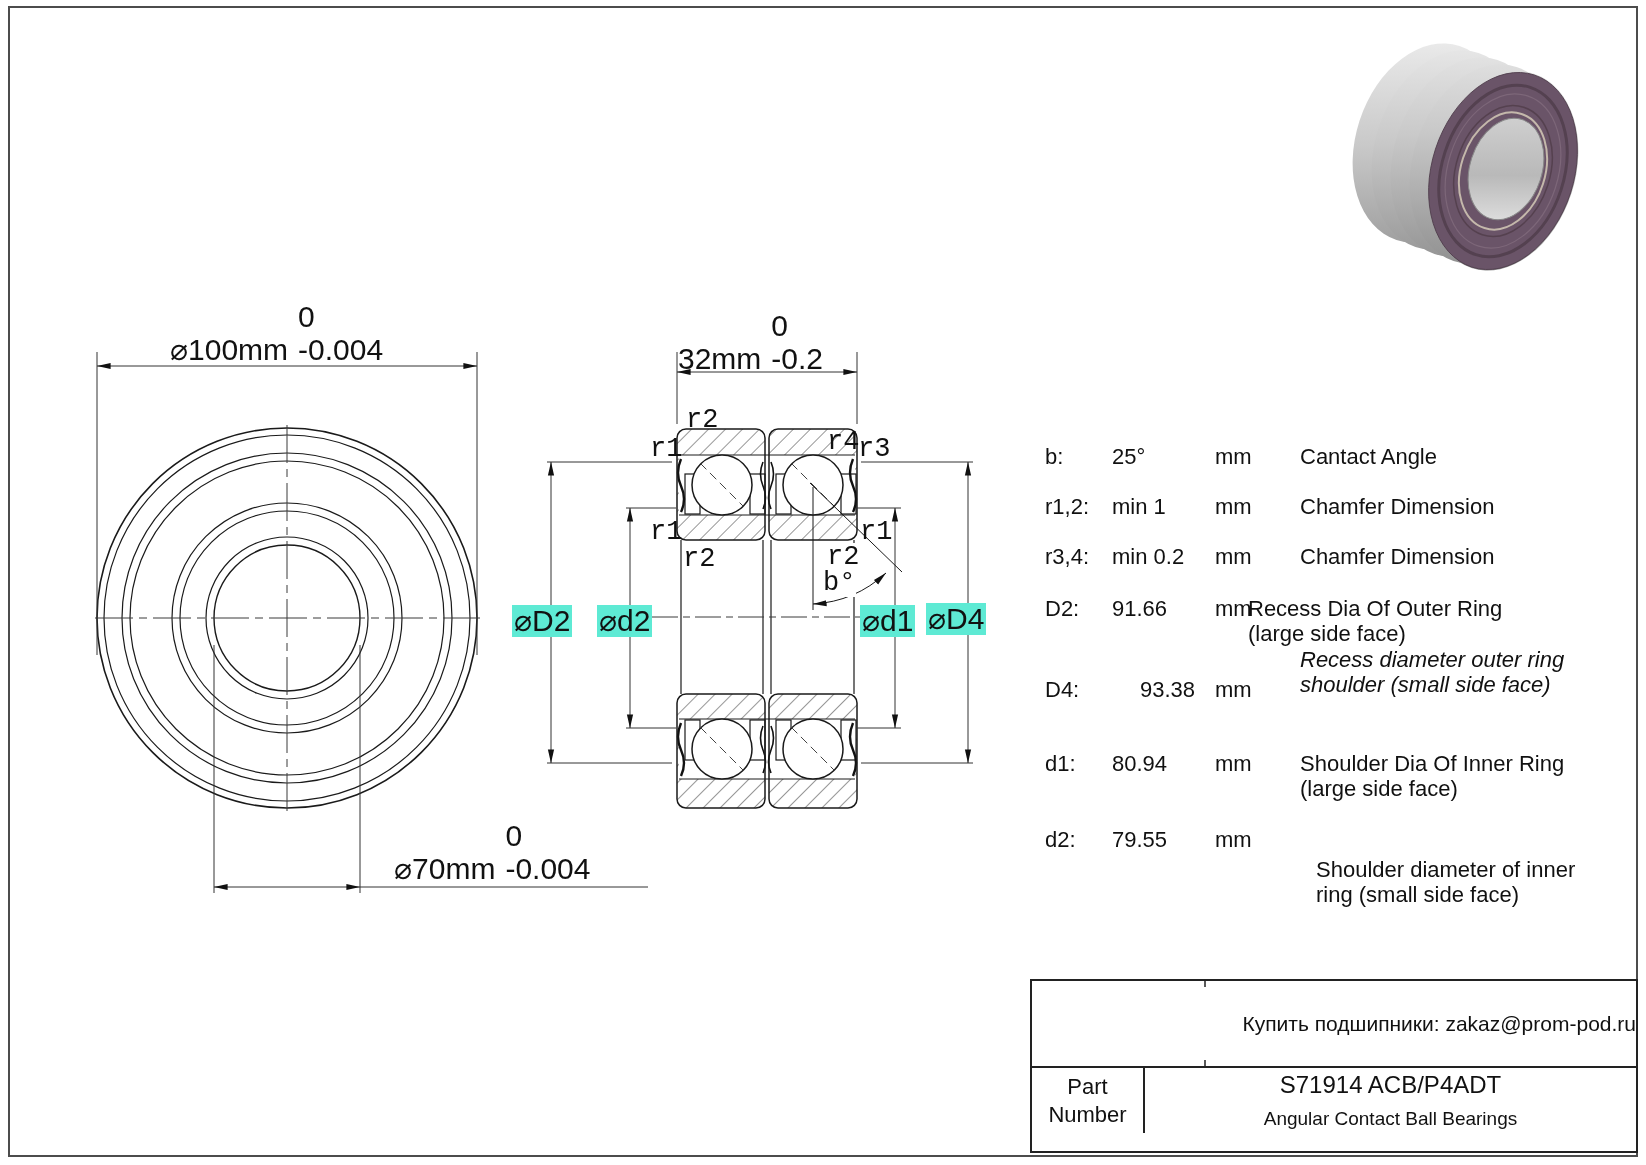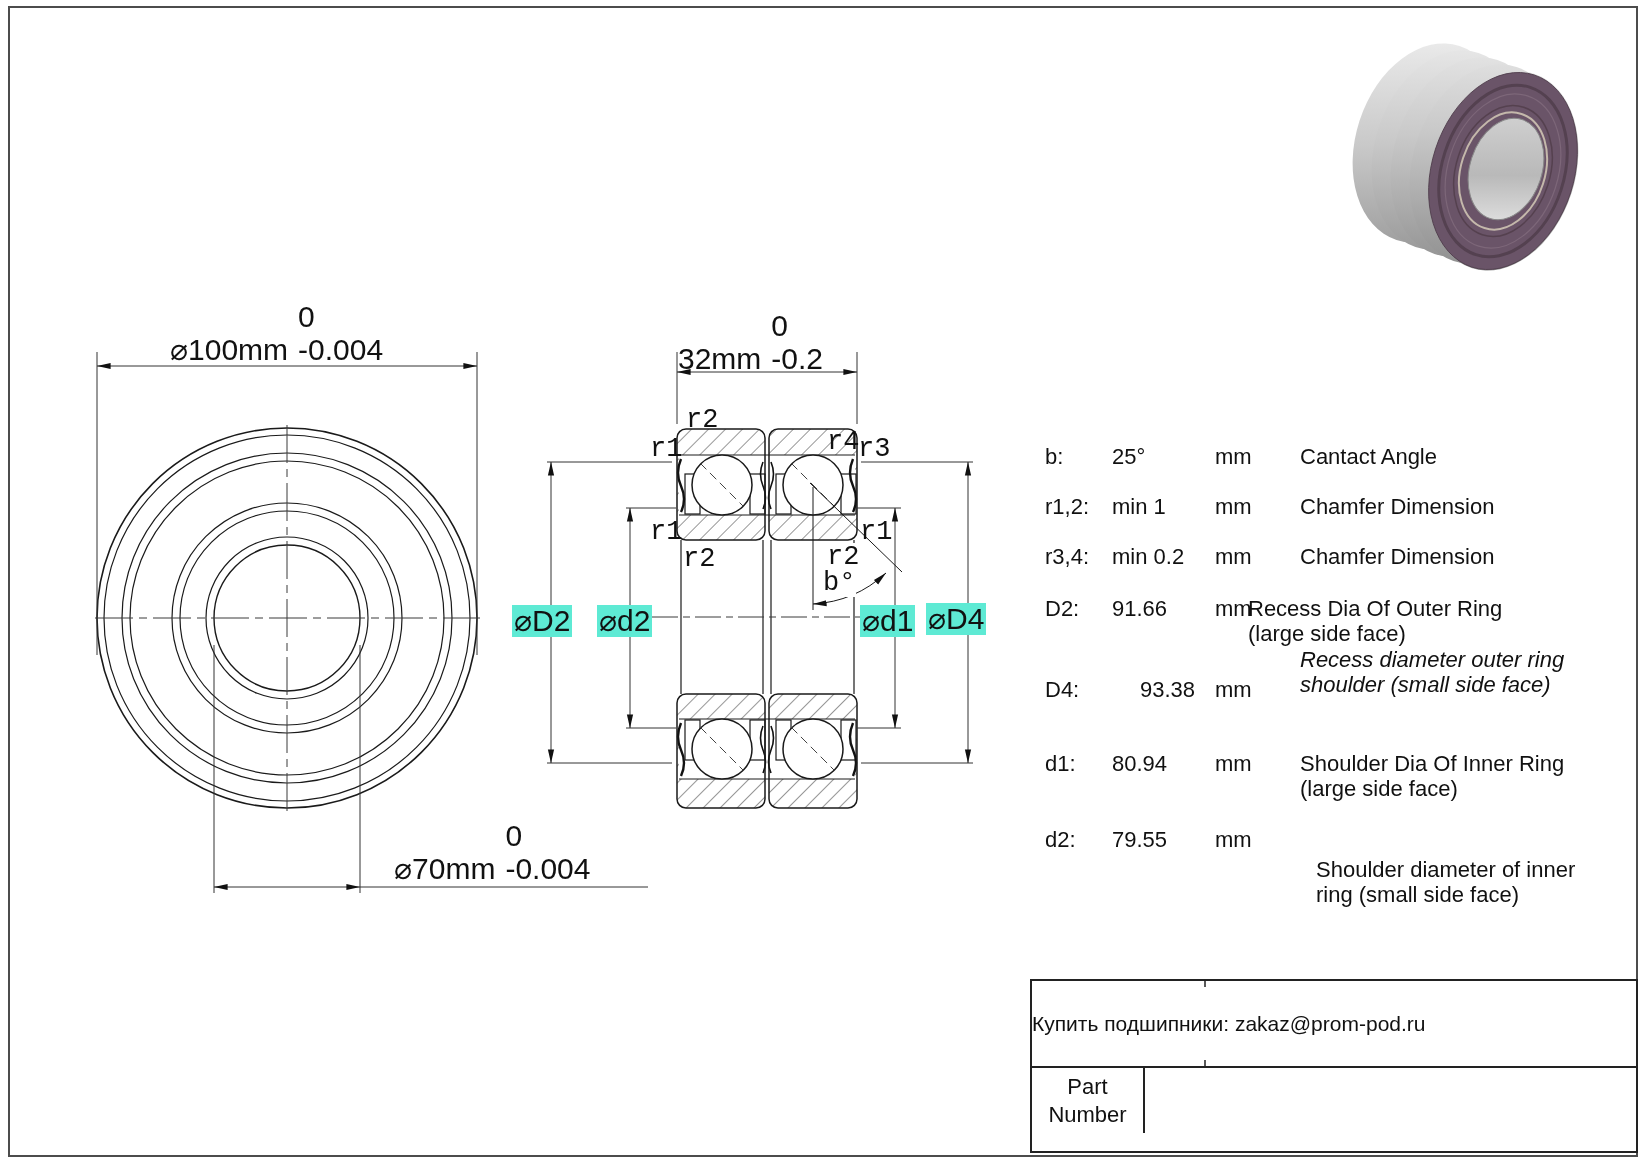--- a/index.html
+++ b/index.html
@@ -12,21 +12,21 @@
   .dimlabel{display:flex;align-items:flex-end;gap:10px;font-size:30px;line-height:33px;}
   .tolstack{display:flex;flex-direction:column;text-align:left;}
   .dia{font-size:30px;line-height:32px;background:#5eead4;padding:0 2px;}
   .rlab{font-size:27px;line-height:28px;font-family:Liberation Mono, monospace;}
   .wbg{background:#fff;padding:0 1px;}
   .sp{position:absolute;font-size:22px;line-height:25px;white-space:nowrap;}
   .spdesc{white-space:normal;width:272px;}
   #titleblock{position:absolute;left:1030px;top:979px;width:608px;height:174px;
               border:2px solid #222;box-sizing:border-box;z-index:2;background:transparent;}
   #tb-row1{height:87px;border-bottom:2px solid #222;box-sizing:border-box;
-           display:flex;align-items:center;justify-content:flex-start;font-size:21px;}
+           display:flex;align-items:center;justify-content:flex-end;font-size:21px;}
   #tb-row2{height:65px;display:flex;}
   #tb-partcell{width:113px;border-right:2px solid #222;box-sizing:border-box;
                display:flex;align-items:center;justify-content:center;text-align:center;
                font-size:22px;line-height:28px;white-space:normal;}
   #tb-numcell{flex:1;display:flex;flex-direction:column;align-items:center;justify-content:center;gap:9px;}
   #tb-number{font-size:24px;}
   #tb-category{font-size:19px;}
 </style>
 </head>
 <body>
@@ -280,16 +280,20 @@
   </div>
 
   <div id="titleblock">
     <div id="tb-row1">
       <span>Купить подшипники: zakaz@prom-pod.ru</span>
     </div>
     <div id="tb-row2">
       <div id="tb-partcell">
         <span>Part Number</span>
       </div>
+      <div id="tb-numcell">
+        <span id="tb-number">S71914 ACB/P4ADT</span>
+        <span id="tb-category">Angular Contact Ball Bearings</span>
+      </div>
     </div>
   </div>
 
 </div>
 
 </body></html>

